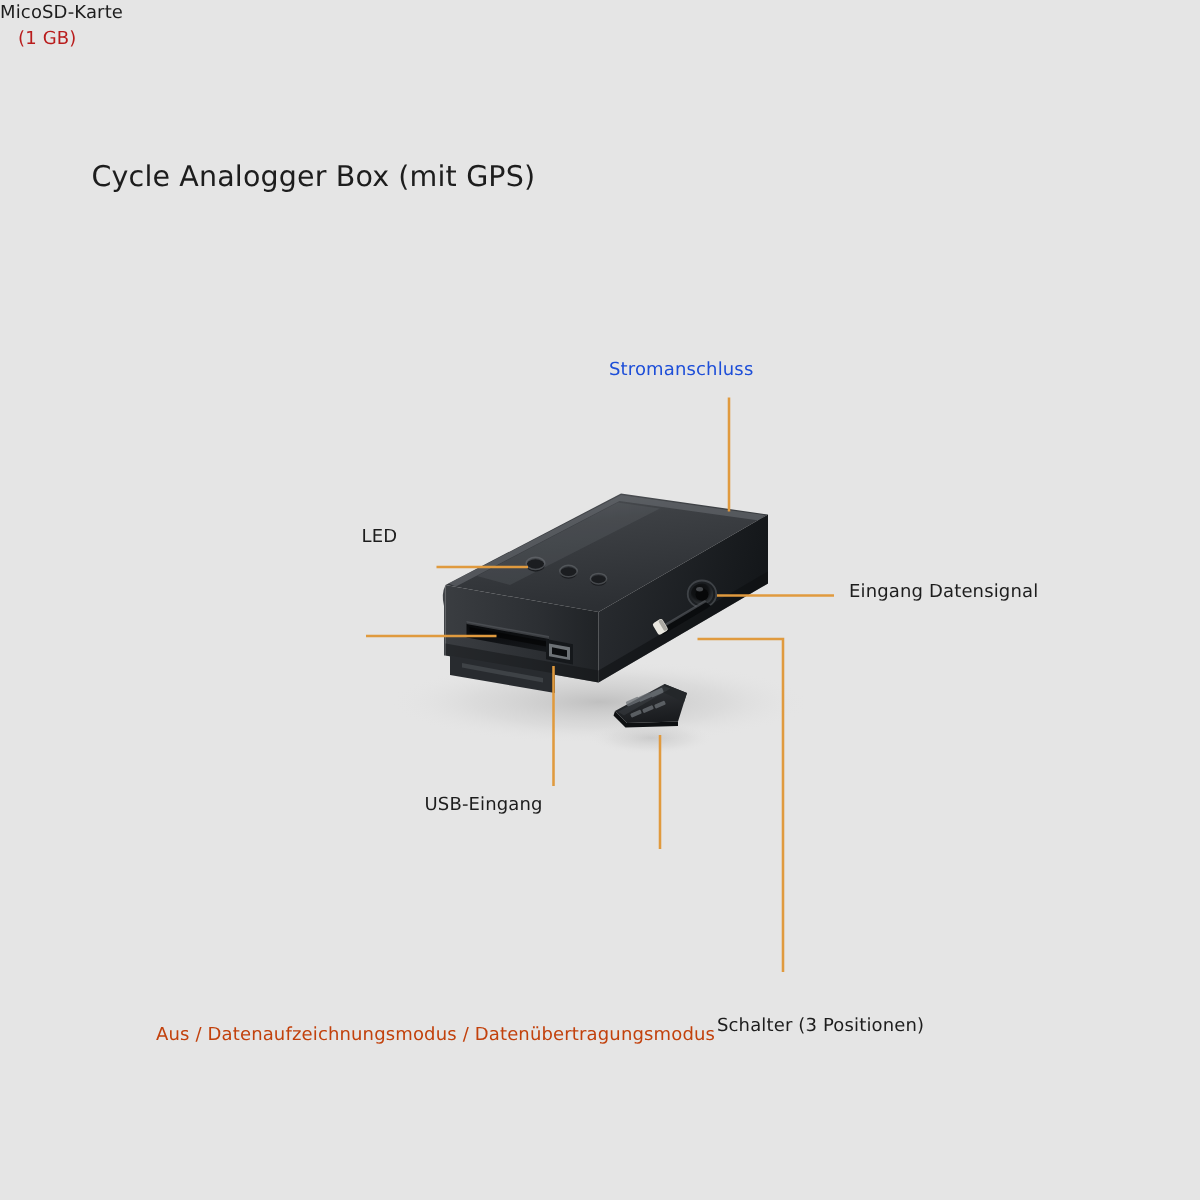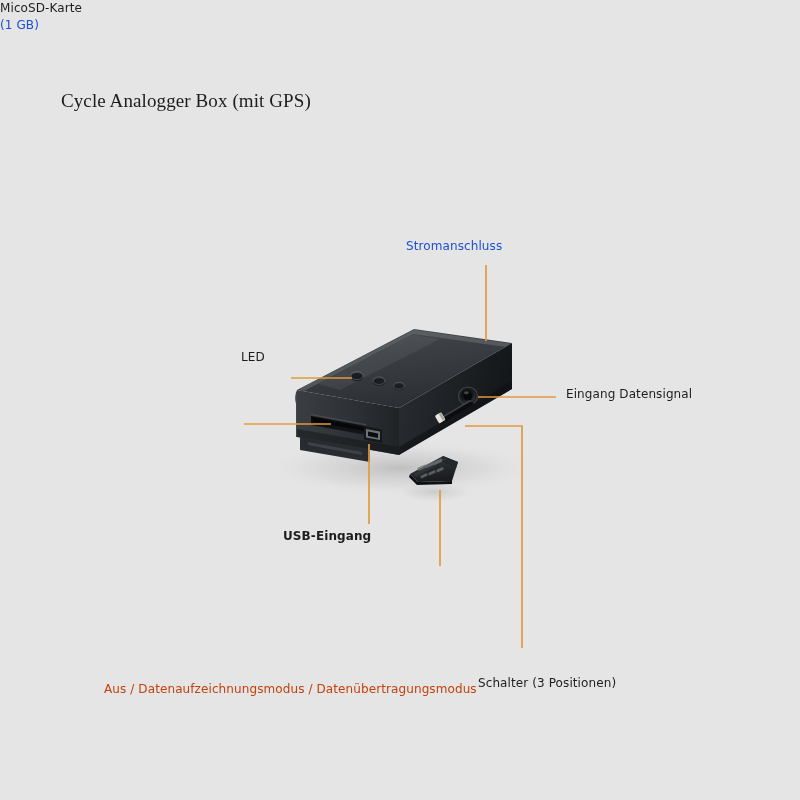--- a/index.html
+++ b/index.html
@@ -36,26 +36,26 @@
     font-size: 12px;
     font-weight: 400;
     letter-spacing: 0.1px;
     line-height: 1.38;
     white-space: nowrap;
     pointer-events: none;
   }
   .label.title {
     font-size: 19px;
   }
-  #label-title        { left: 61px;  top: 88px; font-family: Liberation Serif, serif; }
+  #label-title        { left: 61px;  top: 105px; }
   #label-power        { left: 406px; top: 238px; }
   #label-led          { left: 241px; top: 349px; }
   #label-sdslot       { left: 120px; top: 411px; }
   #label-datasignal   { left: 566px; top: 386px; }
-  #label-usb          { left: 283px; top: 528px; font-weight: bold; }
+  #label-usb          { left: 283px; top: 528px; }
   #label-sdcard       { left: 374px; top: 568px; }
   #label-switch       { left: 478px; top: 655px; }
   #label-switchmodes  { left: 104px; top: 681px; }
 </style>
 </head>
 <body style="background: rgb(229, 229, 229);">
 
 <div id="figure" style="background: rgb(229, 229, 229);">
 
   <svg id="diagram-svg" viewBox="0 0 800 800">
@@ -203,20 +203,20 @@
 
   <div class="label" id="label-led" style="color: rgb(29, 29, 29);">LED</div>
 
 
   <div class="label" id="label-datasignal" style="color: rgb(29, 29, 29);">Eingang Datensignal</div>
 
   <div class="label" id="label-usb" style="color: rgb(29, 29, 29);">USB-Eingang</div>
 
   <div id="label-sdcard">
     <div class="label" style="position: static; color: rgb(29, 29, 29);">MicoSD-Karte</div>
-    <div class="label" style="position: static; color: #1d4ed8;">(1 GB)</div>
+    <div class="label" style="position: static; color: #b91c1c; padding-left: 12px;">(1 GB)</div>
   </div>
 
   <div class="label" id="label-switch" style="color: rgb(29, 29, 29); margin-top: 20px;">Schalter (3 Positionen)</div>
 
   <div class="label" id="label-switchmodes" style="color: #c2410c;">Aus / Datenaufzeichnungsmodus / Datenübertragungsmodus</div>
 
 </div>
 
 </body></html>

